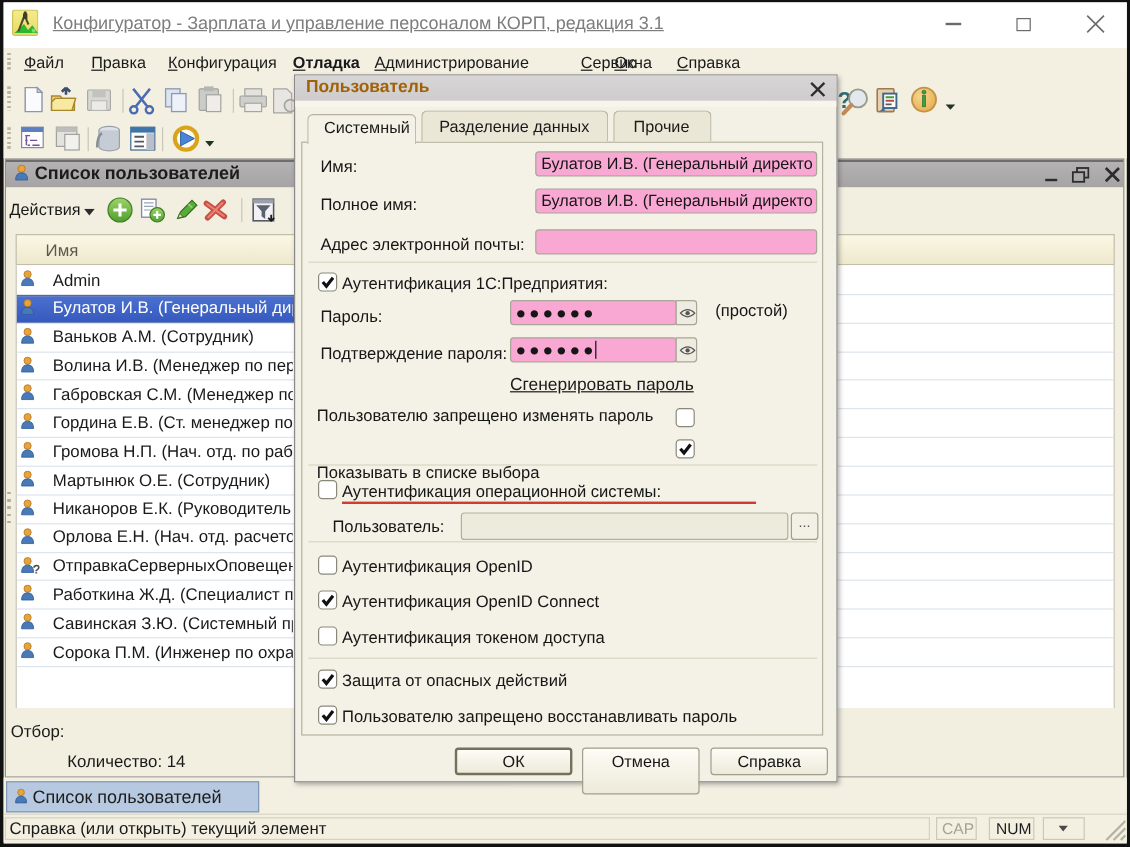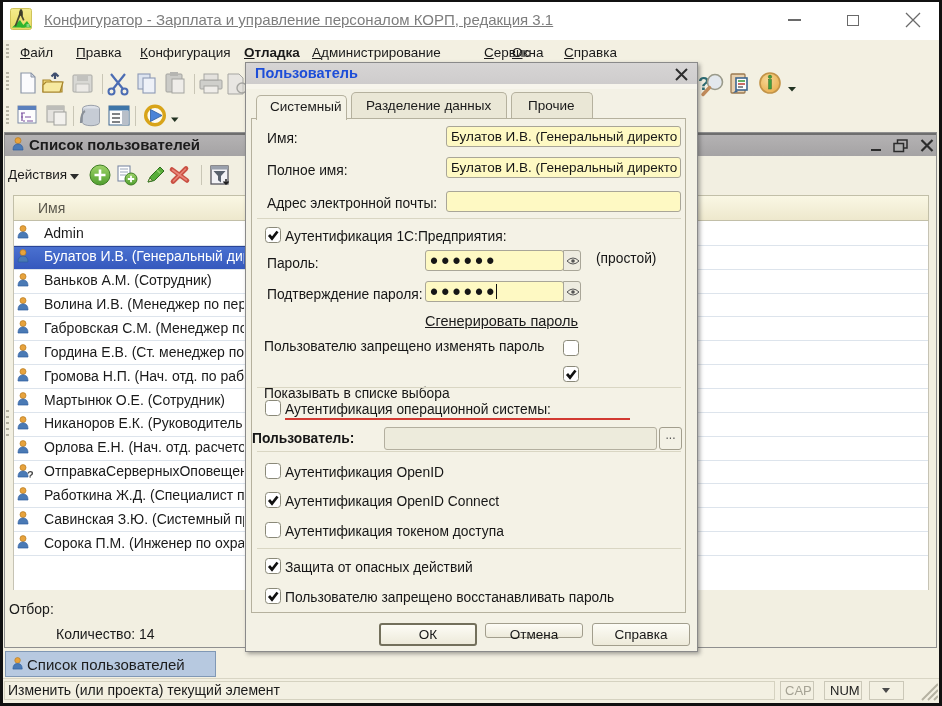--- a/index.html
+++ b/index.html
@@ -1,20 +1,20 @@
 <!DOCTYPE html>
 <html><head><meta charset="utf-8">
 <style>
   html,body{margin:0;padding:0;}
   body{width:942px;height:706px;position:relative;overflow:hidden;
        font-family:"Liberation Sans",sans-serif;background:#f3f0e2;}
   .a{position:absolute;}
   .txt{white-space:nowrap;color:#1a1a1a;}
   .lbl{font-size:13.8px;color:#161616;white-space:nowrap;}
-  .inp{background:#fef9c3;border:1px solid #a9a698;border-radius:3px;box-sizing:border-box;
+  .inp{background:#f9a8d4;border:1px solid #a9a698;border-radius:3px;box-sizing:border-box;
        font-size:13.5px;color:#161616;white-space:nowrap;overflow:hidden;}
   .cb{width:16px;height:16px;background:#fff;border:1px solid #8a8979;border-radius:3.5px;
       box-sizing:border-box;}
   .sep{background:#d9d6c3;height:1px;}
   .btn{background:linear-gradient(#fdfcf6,#edeada);border:1px solid #a29e8d;border-radius:3px;
        box-sizing:border-box;font-size:13.5px;color:#161616;text-align:center;}
 </style></head><body>
 <div class="a" style="left:0;top:0;width:942px;height:2px;background:#111;"></div>
 <div class="a" style="left:0;top:0;width:3px;height:706px;background:#111;"></div>
 <div class="a" style="left:939px;top:0;width:3px;height:706px;background:#111;"></div>
@@ -284,36 +284,36 @@
 <div class="a txt" style="left:9px;top:626px;font-size:14px;margin-left:47px;">Количество: 14</div>
 <div class="a" style="left:3px;top:648px;width:936px;height:30px;background:#f3f0e2;"></div>
 <div class="a" style="left:5px;top:651px;width:211px;height:26px;background:#b7c9e0;border:1px solid #8098b5;box-sizing:border-box;"></div>
 <svg class="a" style="left:10px;top:657px;" width="17" height="13" viewBox="0 0 14 14">
     <circle cx="6" cy="3.6" r="3" fill="#e8a33d" stroke="#b57a20" stroke-width="0.7"></circle>
     <path d="M1 13 q0 -6 5 -6 q5 0 5 6 z" fill="#4a7ab5" stroke="#2c5c9e" stroke-width="0.7"></path>
   </svg>
 <div class="a txt" style="left:27px;top:656px;font-size:15px;color:#1c1c1c;">Список пользователей</div>
 <div class="a" style="left:3px;top:678px;width:936px;height:24px;background:#f3f0e2;border-top:1px solid #d8d5c4;"></div>
 <div class="a" style="left:4px;top:681px;width:771px;height:19px;border:1px solid #d5d2c0;box-sizing:border-box;"></div>
-<div class="a txt" style="left:8px;top:682px;font-size:14px;">Изменить (или проекта) текущий элемент</div>
+<div class="a txt" style="left:8px;top:682px;font-size:14px;">Справка (или открыть) текущий элемент</div>
 <div class="a" style="left:780px;top:681px;width:34px;height:19px;border:1px solid #cbc8b8;box-sizing:border-box;"></div>
 <div class="a txt" style="left:785px;top:683px;font-size:13px;color:#a5a294;">CAP</div>
 <div class="a" style="left:824px;top:681px;width:38px;height:19px;border:1px solid #cbc8b8;box-sizing:border-box;"></div>
 <div class="a txt" style="left:830px;top:683px;font-size:13px;color:#1c1c1c;">NUM</div>
 <div class="a" style="left:869px;top:681px;width:35px;height:19px;border:1px solid #cbc8b8;box-sizing:border-box;"></div>
 <svg class="a" style="left:882px;top:688px" width="9" height="6" viewBox="0 0 9 6">
 <path d="M0 0 h8 l-4 5 z" fill="#4a4a4a"></path>
   </svg>
 <svg class="a" style="left:914px;top:682px" width="24" height="19" viewBox="0 0 24 19">
 <path d="M24 2 L8 18 M24 8 L14 18 M24 14 L20 18" stroke="#b5b2a2" stroke-width="2"></path>
   </svg>
 <div class="a" style="left:245px;top:62px;width:453px;height:590px;background:#f3f1e5;border:1px solid #8a8a8a;box-sizing:border-box;box-shadow:2px 2px 4px rgba(60,60,60,.45);"></div>
 <div class="a" style="left:246px;top:63px;width:451px;height:21px;background:linear-gradient(#d7d5d5,#cecccc);"></div>
 <div class="a" style="left:246px;top:84px;width:451px;height:5px;background:#f7f5ec;"></div>
-<div class="a txt" style="left:255px;top:65px;font-size:14.5px;font-weight:bold;color:#1d4ed8;">Пользователь</div>
+<div class="a txt" style="left:255px;top:65px;font-size:14.5px;font-weight:bold;color:#a16207;">Пользователь</div>
 <svg class="a" style="left:675px;top:68px" width="13" height="13" viewBox="0 0 13 13">
 <path d="M1 1 L12 12 M12 1 L1 12" stroke="#2e2e2e" stroke-width="2"></path>
   </svg>
 <div class="a" style="left:251px;top:118px;width:435px;height:495px;border:1px solid #b5b19e;box-sizing:border-box;background:#f4f2e6;"></div>
 <div class="a" style="left:351px;top:92px;width:156px;height:26px;background:#eae7d6;border:1px solid #b5b19e;border-bottom:none;border-radius:5px 5px 0 0;box-sizing:border-box;"></div>
 <div class="a txt" style="left:366px;top:98px;font-size:13.5px;">Разделение данных</div>
 <div class="a" style="left:511px;top:92px;width:82px;height:26px;background:#eae7d6;border:1px solid #b5b19e;border-bottom:none;border-radius:5px 5px 0 0;box-sizing:border-box;"></div>
 <div class="a txt" style="left:528px;top:98px;font-size:13.5px;">Прочие</div>
 <div class="a" style="left:256px;top:95px;width:91px;height:25px;background:#f4f2e6;border:1px solid #b5b19e;border-bottom:none;border-radius:5px 5px 0 0;box-sizing:border-box;"></div>
 <div class="a txt" style="left:270px;top:99px;font-size:13.5px;">Системный</div>
@@ -354,21 +354,21 @@
 <div class="a lbl" style="left:264px;top:386px;">Показывать в списке выбора</div>
 <div class="a cb" style="left:563px;top:366px;">
     <svg width="13" height="13" viewBox="0 0 13 13" style="position:absolute;left:0;top:0">
       <path d="M3 7 L6 10.5 L11.5 3.5" stroke="#111" stroke-width="2.7" fill="none"></path>
     </svg>
   </div>
 <div class="a sep" style="left:257px;top:387px;width:424px;"></div>
 <div class="a cb" style="left:265px;top:400px;"></div>
 <div class="a lbl" style="left:285px;top:402px;">Аутентификация операционной системы:</div>
 <div class="a" style="left:285px;top:418px;width:345px;height:2px;background:#d23a32;"></div>
-<div class="a lbl" style="left:252px;top:431px;font-weight:bold;">Пользователь:</div>
+<div class="a lbl" style="left:277px;top:431px;">Пользователь:</div>
 <div class="a inp" style="left:384px;top:427px;width:273px;height:23px;padding:2px 4px 0 4px;background:#edebdc;border-color:#b3af9f;"></div>
 <div class="a" style="left:659px;top:427px;width:23px;height:23px;background:#f3f1e5;border:1px solid #a29e8d;border-radius:3px;box-sizing:border-box;text-align:center;font-size:12px;color:#555;line-height:14px;">...</div>
 <div class="a sep" style="left:257px;top:451px;width:424px;"></div>
 <div class="a cb" style="left:265px;top:463px;"></div>
 <div class="a lbl" style="left:285px;top:465px;">Аутентификация OpenID</div>
 <div class="a cb" style="left:265px;top:492px;">
     <svg width="13" height="13" viewBox="0 0 13 13" style="position:absolute;left:0;top:0">
       <path d="M3 7 L6 10.5 L11.5 3.5" stroke="#111" stroke-width="2.7" fill="none"></path>
     </svg>
   </div>
@@ -382,14 +382,14 @@
     </svg>
   </div>
 <div class="a lbl" style="left:285px;top:560px;">Защита от опасных действий</div>
 <div class="a cb" style="left:265px;top:588px;">
     <svg width="13" height="13" viewBox="0 0 13 13" style="position:absolute;left:0;top:0">
       <path d="M3 7 L6 10.5 L11.5 3.5" stroke="#111" stroke-width="2.7" fill="none"></path>
     </svg>
   </div>
 <div class="a lbl" style="left:285px;top:590px;">Пользователю запрещено восстанавливать пароль</div>
 <div class="a btn" style="left:379px;top:623px;width:98px;height:23px;line-height:20px;border:2px solid #73705c;">ОК</div>
-<div class="a btn" style="left:485px;top:623px;width:98px;height:15px;line-height:21px;">Отмена</div>
+<div class="a btn" style="left:485px;top:623px;width:98px;height:39px;line-height:21px;">Отмена</div>
 <div class="a btn" style="left:592px;top:623px;width:98px;height:23px;line-height:21px;">Справка</div>
 
 </body></html>

